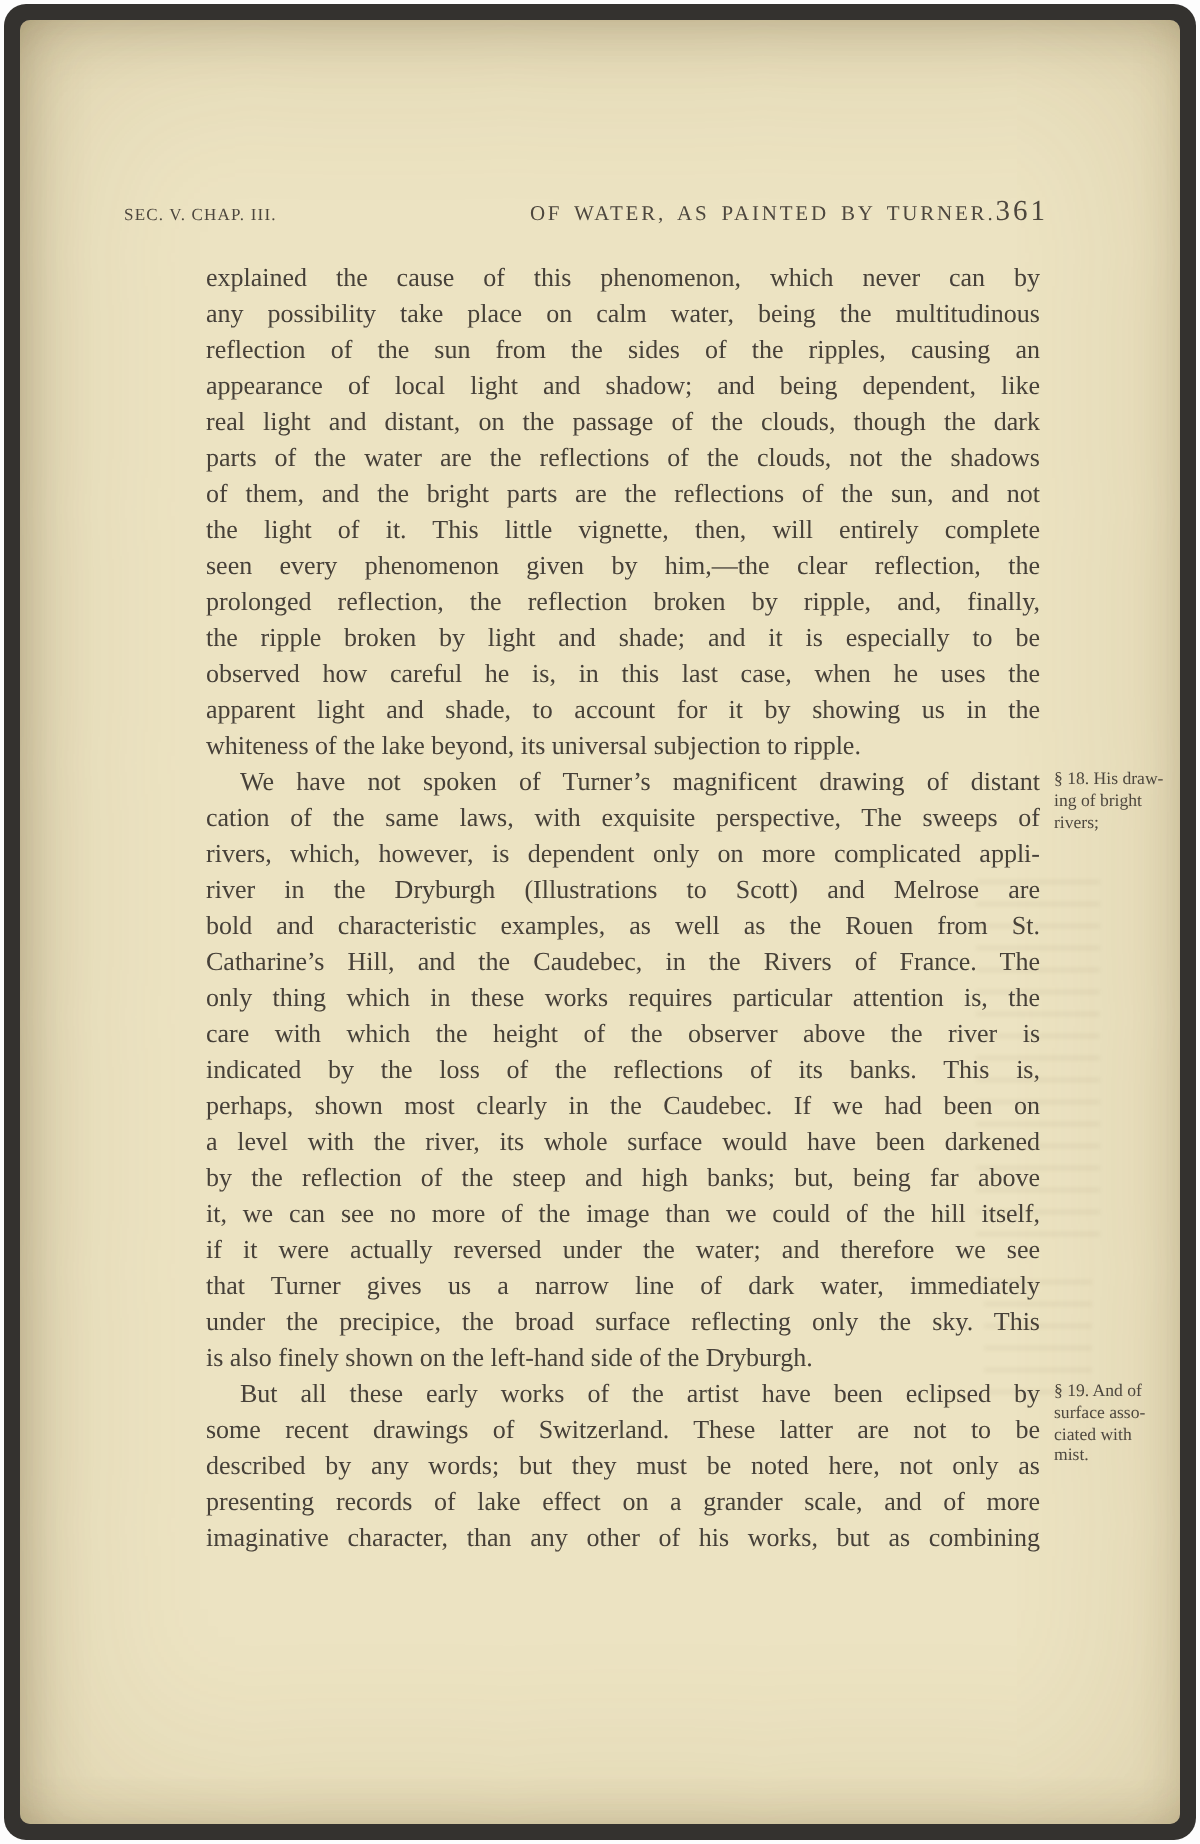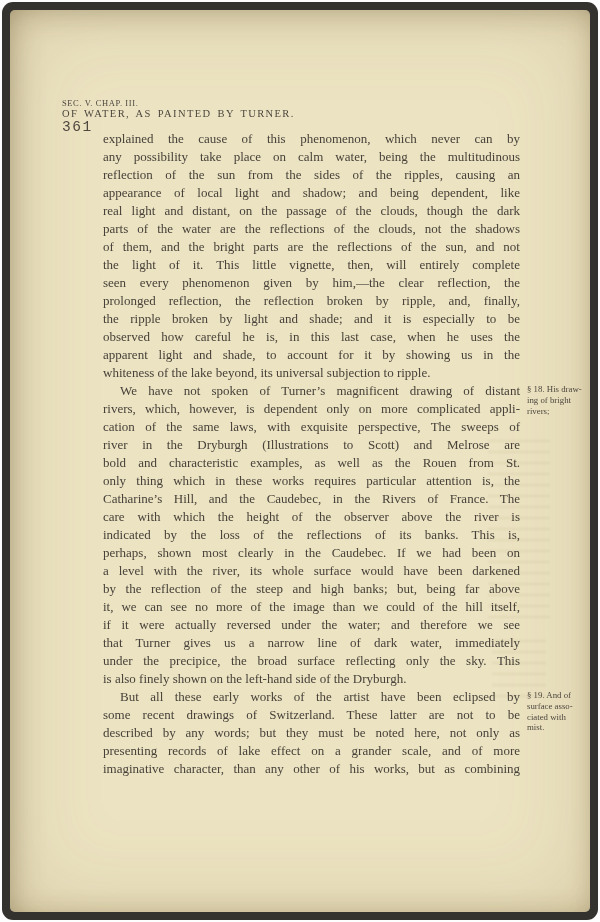--- a/index.html
+++ b/index.html
@@ -22,32 +22,31 @@
     box-shadow:
       inset 0 0 90px rgba(140, 115, 60, 0.22),
       inset 14px 0 34px -14px rgba(70, 52, 22, 0.30),
       inset 0 16px 34px -16px rgba(70, 52, 22, 0.22),
       inset -8px -8px 28px -14px rgba(120, 100, 55, 0.25);
   }
   .running-head {
     position: absolute; left: 52px; top: 88px; width: 462px;
     display: flex; align-items: baseline;
     color: #4d473e;
-    flex-direction: column;
   }
   .head-section {
     font-size: 8.5px; letter-spacing: 0.6px; white-space: nowrap;
   }
   .head-title {
-    flex: 1; text-align: left;
+    flex: 1; text-align: right;
     font-size: 10.5px; letter-spacing: 1.4px; word-spacing: 2px;
     white-space: nowrap;
   }
   .head-page {
-    font-size: 14.5px; letter-spacing: 1.5px; font-family: Liberation Mono, monospace;
+    font-size: 14.5px; letter-spacing: 1.5px;
   }
   .text-body {
     position: absolute; left: 52px; top: 120px; width: 417px;
     font-size: 13px; line-height: 18px;
     color: #474139;
     text-rendering: optimizeLegibility;
     margin-left: 41px;
   }
   .paragraph { position: relative; }
   .line {
@@ -100,26 +99,26 @@
           <div class="line">apparent light and shade, to account for it by showing us in the</div>
           <div class="line last">whiteness of the lake beyond, its universal subjection to ripple.</div>
         </div>
         <div class="paragraph">
           <div class="sidenote">
             <div>§ 18. His draw-</div>
             <div>ing of bright</div>
             <div>rivers;</div>
           </div>
           <div class="line indent">We have not spoken of Turner’s magnificent drawing of distant</div>
+          <div class="line">cation of the same laws, with exquisite perspective,  The sweeps of</div>
           <div class="line">rivers, which, however, is dependent only on more complicated appli-</div>
-          <div class="line">cation of the same laws, with exquisite perspective,  The sweeps of</div>
           <div class="line">river in the Dryburgh (Illustrations to Scott) and Melrose are</div>
           <div class="line">bold and characteristic examples, as well as the Rouen from St.</div>
+          <div class="line">Catharine’s Hill, and the Caudebec, in the Rivers of France.  The</div>
           <div class="line">only thing which in these works requires particular attention is, the</div>
-          <div class="line">Catharine’s Hill, and the Caudebec, in the Rivers of France.  The</div>
           <div class="line">care with which the height of the observer above the river is</div>
           <div class="line">indicated by the loss of the reflections of its banks.  This is,</div>
           <div class="line">perhaps, shown most clearly in the Caudebec.  If we had been on</div>
           <div class="line">a level with the river, its whole surface would have been darkened</div>
           <div class="line">by the reflection of the steep and high banks; but, being far above</div>
           <div class="line">it, we can see no more of the image than we could of the hill itself,</div>
           <div class="line">if it were actually reversed under the water; and therefore we see</div>
           <div class="line">that Turner gives us a narrow line of dark water, immediately</div>
           <div class="line">under the precipice, the broad surface reflecting only the sky.  This</div>
           <div class="line last">is also finely shown on the left-hand side of the Dryburgh.</div>

